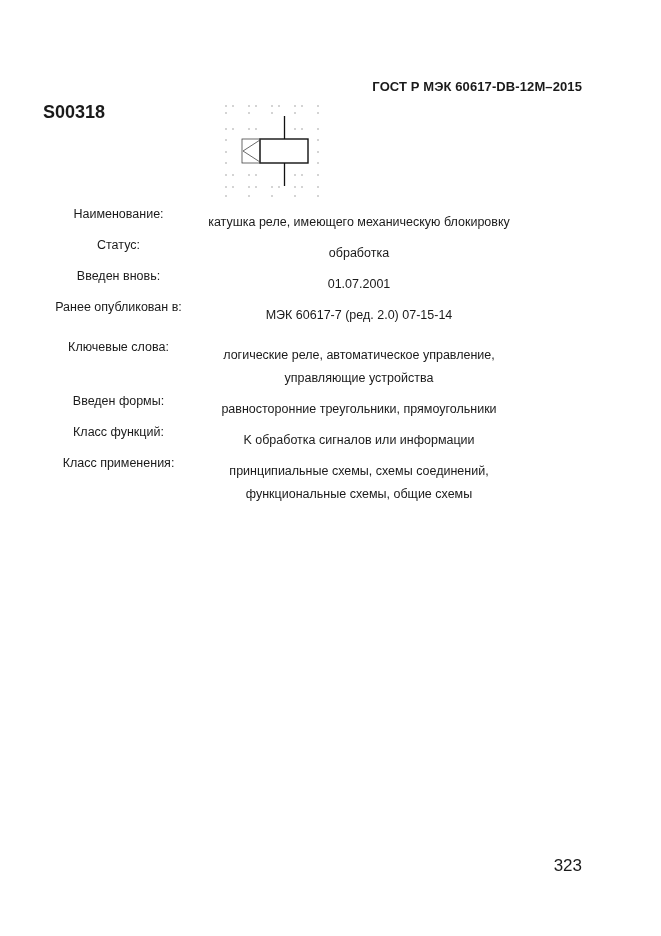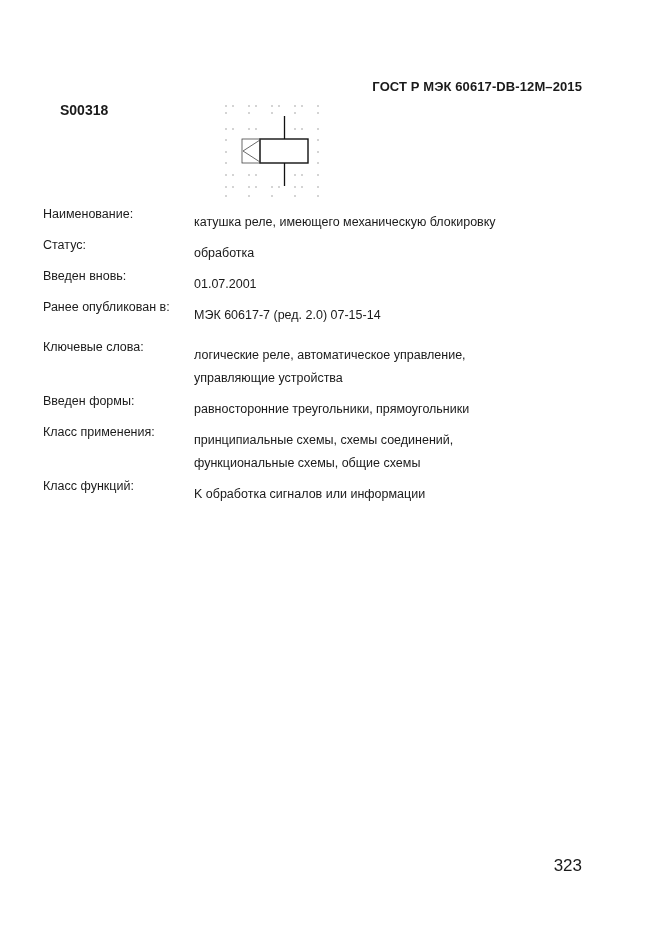--- a/index.html
+++ b/index.html
@@ -1,22 +1,22 @@
 <!DOCTYPE html>
 <html><head>
 <meta charset="utf-8">
 <style>
   html, body { margin: 0; padding: 0; background: #ffffff; }
   body { width: 661px; height: 936px; position: relative; overflow: hidden;
          font-family: "Liberation Sans", "DejaVu Sans", sans-serif; color: #1a1a1a; }
   .header { position: absolute; top: 63px; right: 79px; font-size: 13px; font-weight: bold; letter-spacing: 0.1px; margin-top: 16px; }
-  .code { position: absolute; top: 102px; left: 60px; font-size: 14px; font-weight: bold; }
+  .code { position: absolute; top: 102px; left: 43px; font-size: 18px; font-weight: bold; }
   .symbol { position: absolute; left: 218px; top: 98px; width: 110px; height: 104px; }
   .rows { position: absolute; left: 43px; top: 203px; font-size: 12.5px; }
-  .row { display: flex; line-height: 23px; }
+  .row { display: flex; line-height: 23px; text-align: center; }
   .row .lbl { width: 151px; flex: none; }
   .row .val { width: 330px; margin-top: 8px; }
   .gap { height: 9px; }
   .pageno { position: absolute; top: 856px; right: 79px; font-size: 17px; }
 </style>
 </head>
 <body>
 
 <div class="header">ГОСТ Р МЭК 60617-DB-12M–2015</div>
 
@@ -110,25 +110,25 @@
     <div class="val">
       <div>логические реле, автоматическое управление,</div>
       <div>управляющие устройства</div>
     </div>
   </div>
   <div class="row">
     <div class="lbl">Введен формы:</div>
     <div class="val">равносторонние треугольники, прямоугольники</div>
   </div>
   <div class="row">
+    <div class="lbl">Класс функций:</div>
+    <div class="val">K обработка сигналов или информации</div>
+  </div>
+  <div class="row">
     <div class="lbl">Класс применения:</div>
     <div class="val">
       <div>принципиальные схемы, схемы соединений,</div>
       <div>функциональные схемы, общие схемы</div>
     </div>
   </div>
-  <div class="row">
-    <div class="lbl">Класс функций:</div>
-    <div class="val">K обработка сигналов или информации</div>
-  </div>
 </div>
 
 <div class="pageno">323</div>
 
 </body></html>

